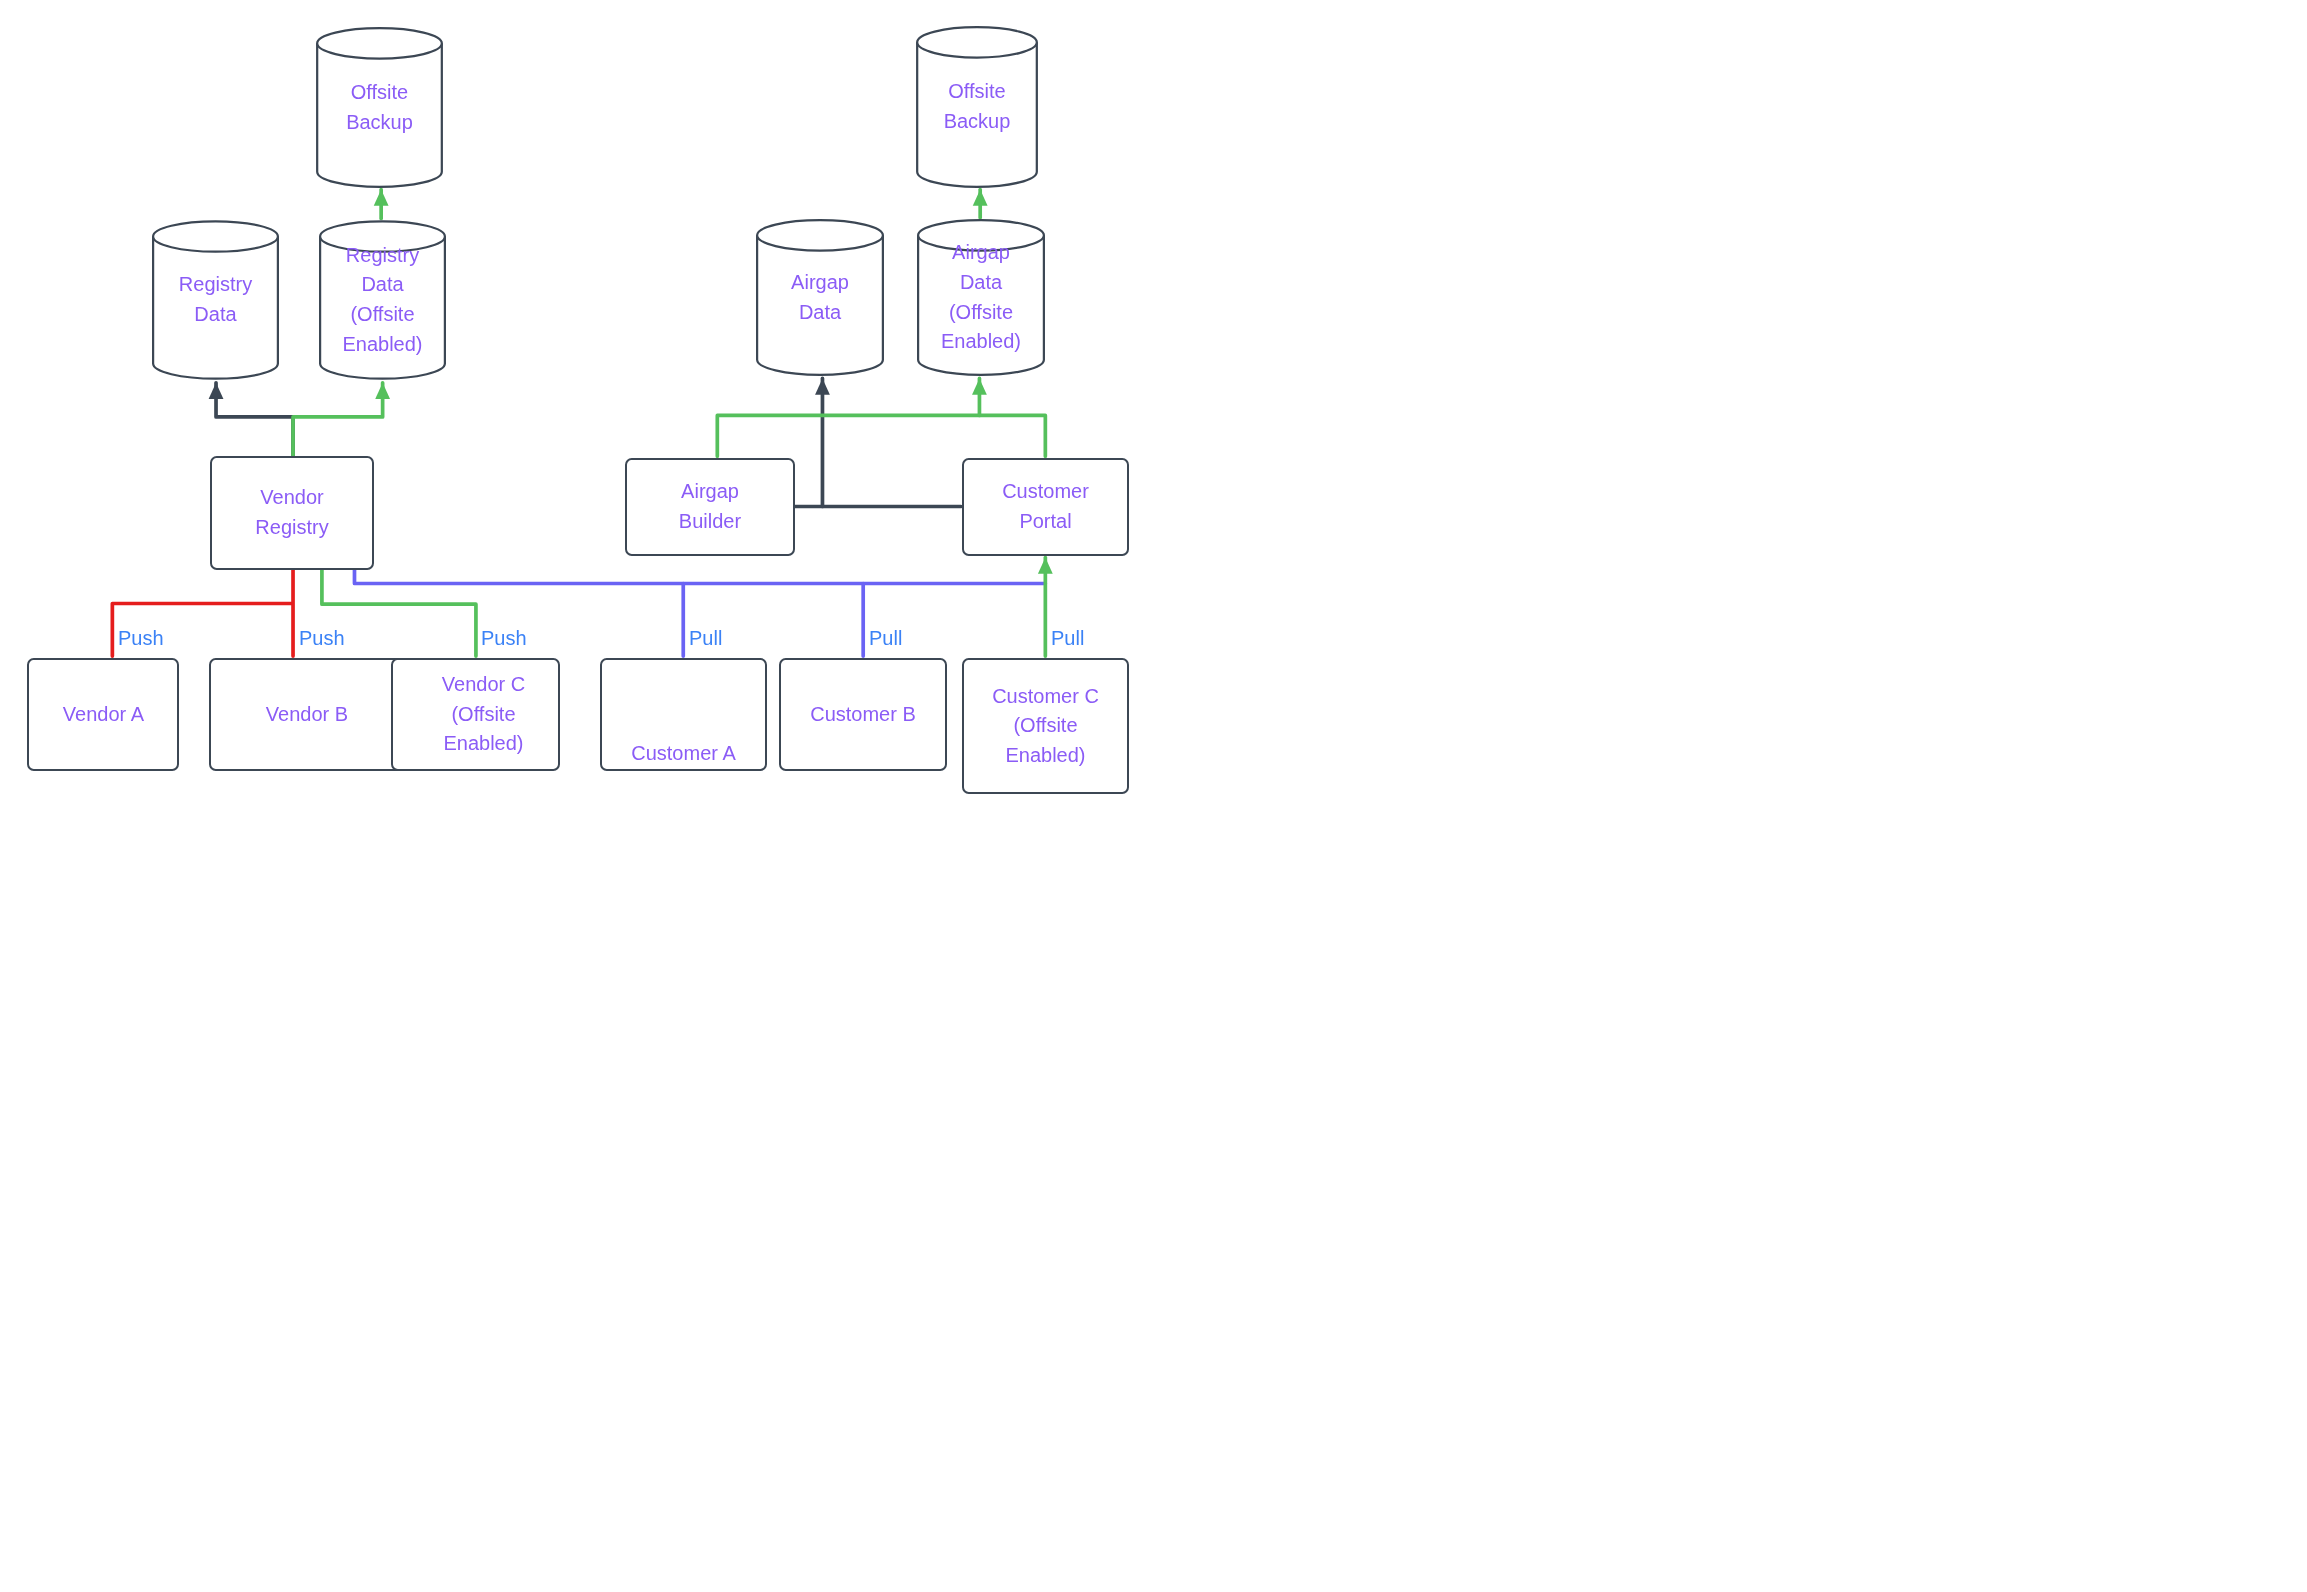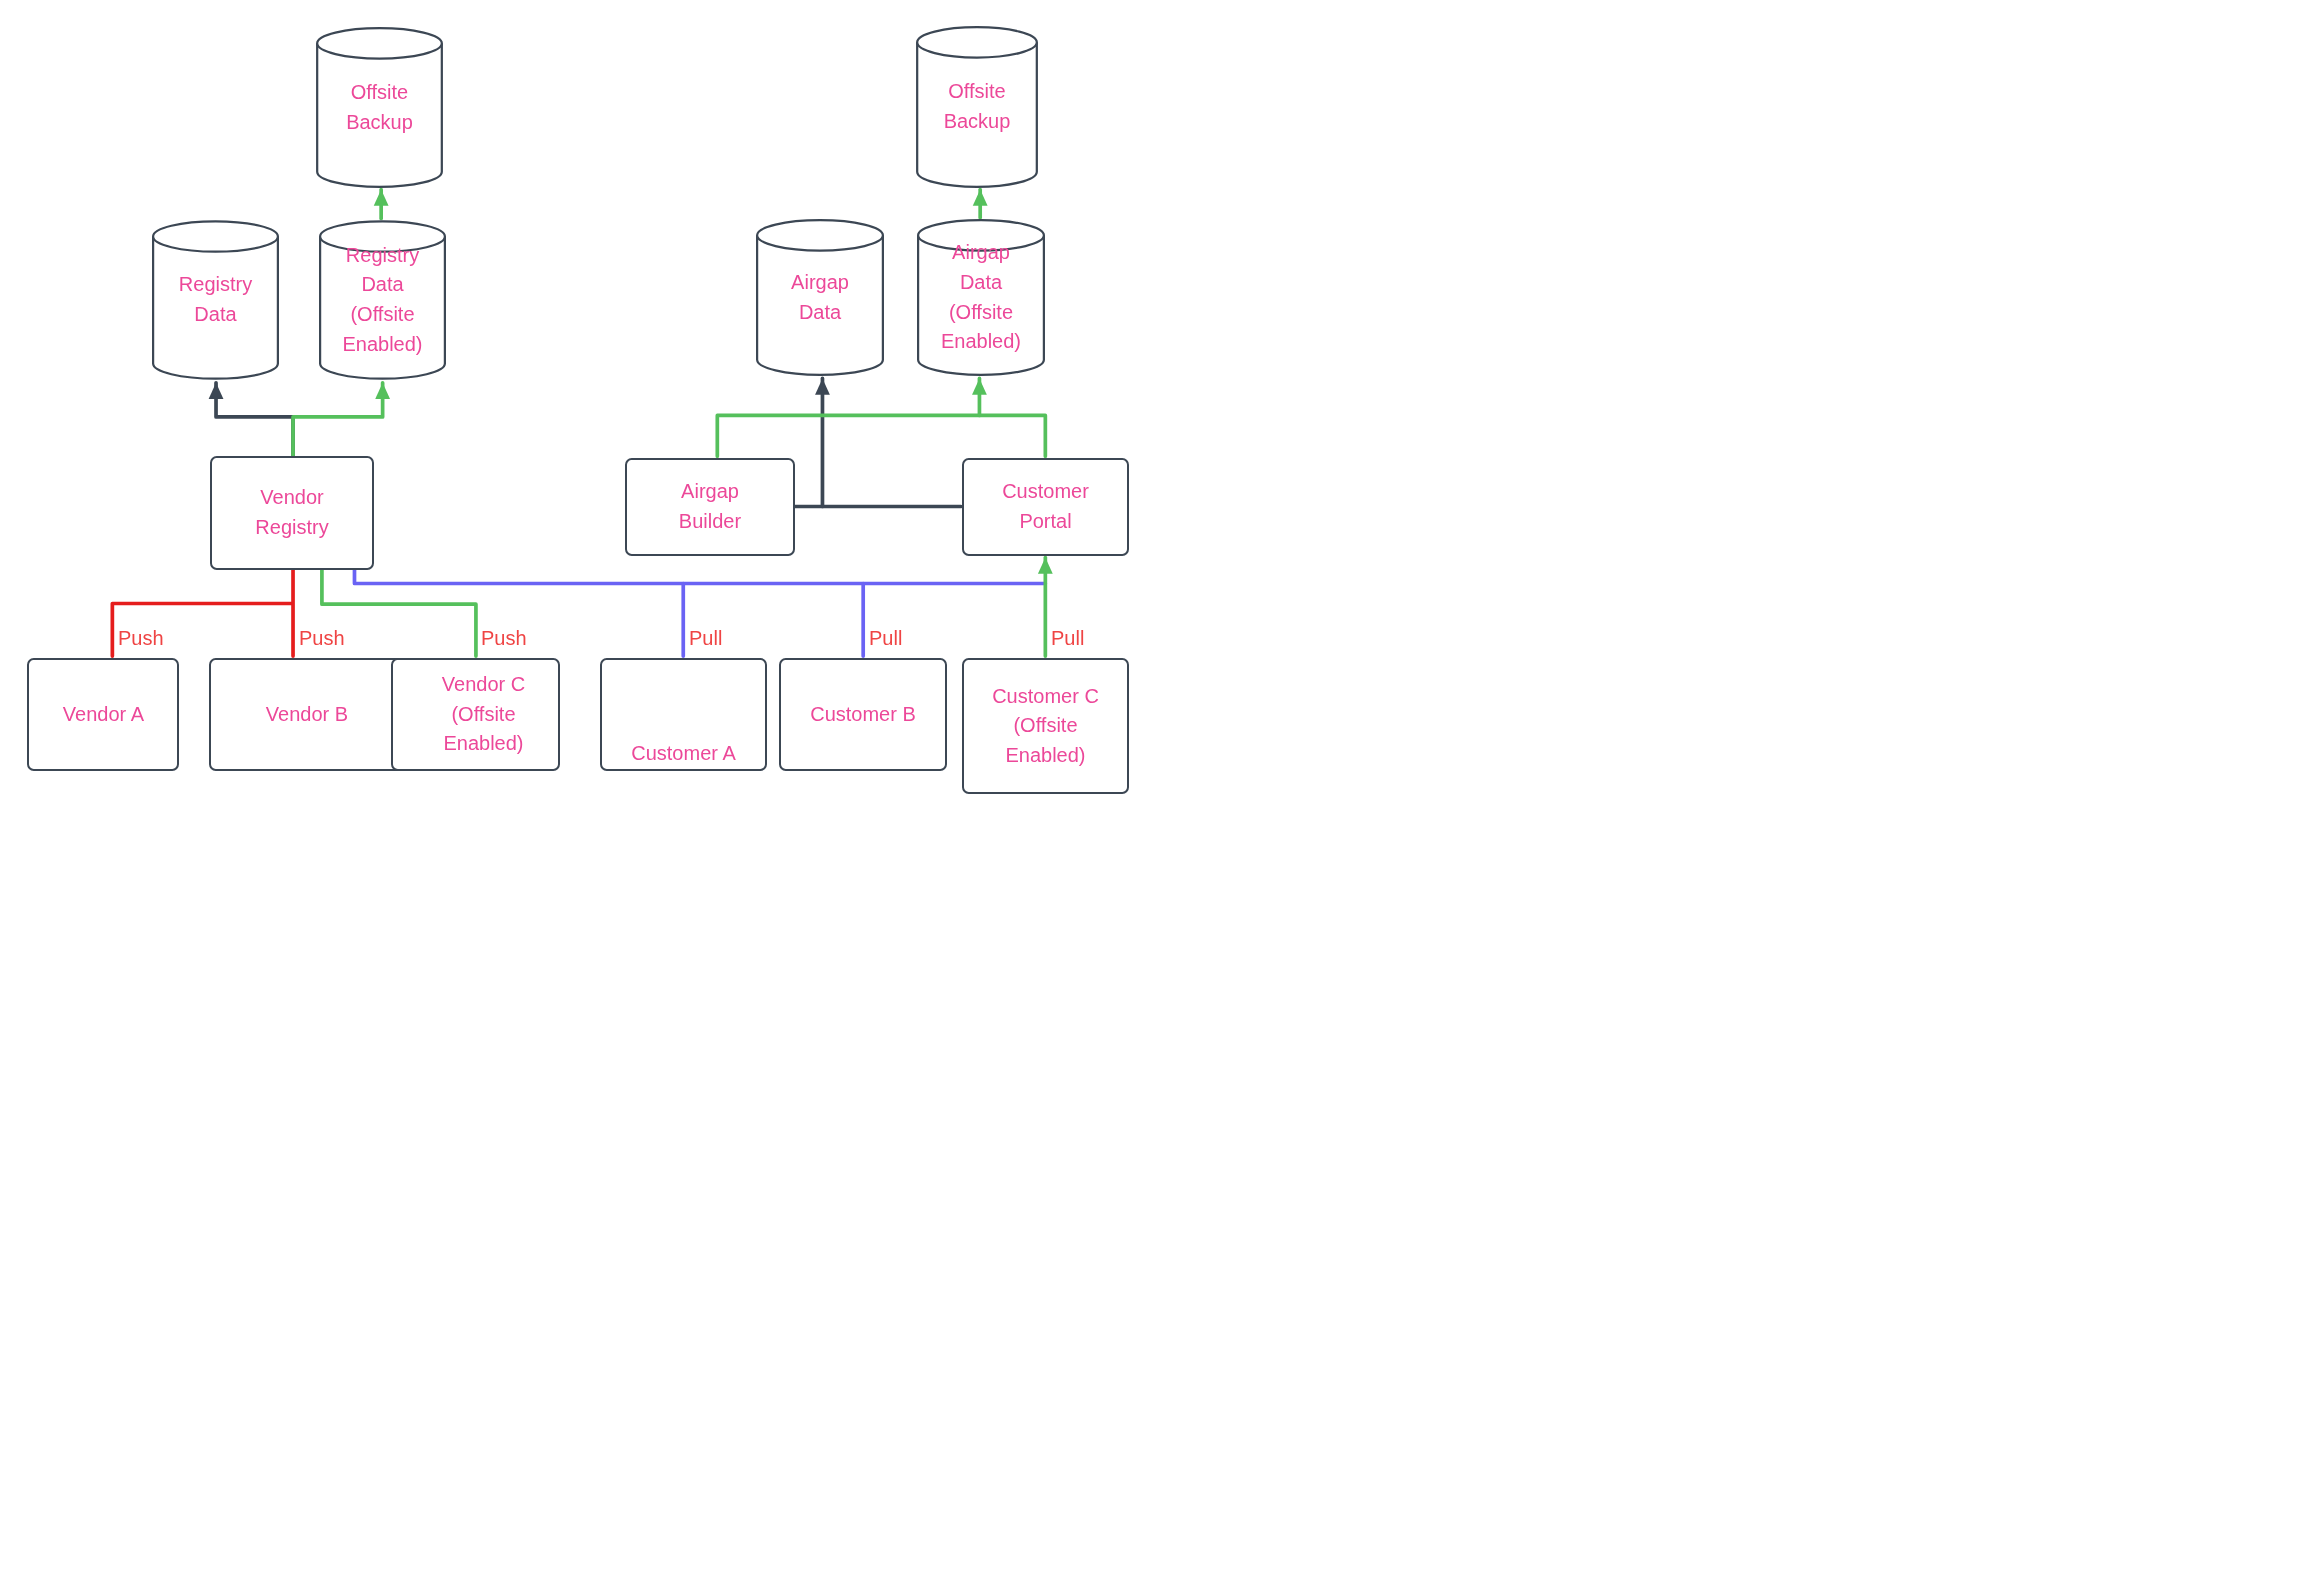--- a/index.html
+++ b/index.html
@@ -12,21 +12,21 @@
     overflow: hidden;
   }
   #edge-layer {
     position: absolute;
     left: 0; top: 0;
     width: 1154px; height: 796px;
   }
   .node {
     position: absolute;
     box-sizing: border-box;
-    color: #ec4899;
+    color: #8b5cf6;
     font-size: 20px;
     line-height: 1.48;
     text-align: center;
   }
   .node.box {
     background: #ffffff;
     border: 2.2px solid #3c4754;
     border-radius: 6.7px;
     display: flex;
     align-items: center;
@@ -43,21 +43,21 @@
   .node.cyl .label {
     position: absolute;
     left: 0; top: 0; right: 0; bottom: 0;
     display: flex;
     align-items: center;
     justify-content: center;
   }
   .edge-label {
     position: absolute;
     transform: translateY(-50%);
-    color: #ef4444;
+    color: #3b82f6;
     font-size: 20px;
     white-space: nowrap;
   }
 </style>
 </head>
 <body>
 
 <div class="canvas">
   <svg id="edge-layer" width="1154" height="796" viewBox="0 0 1557 1075" xmlns="http://www.w3.org/2000/svg">
     <defs id="edge-defs">

